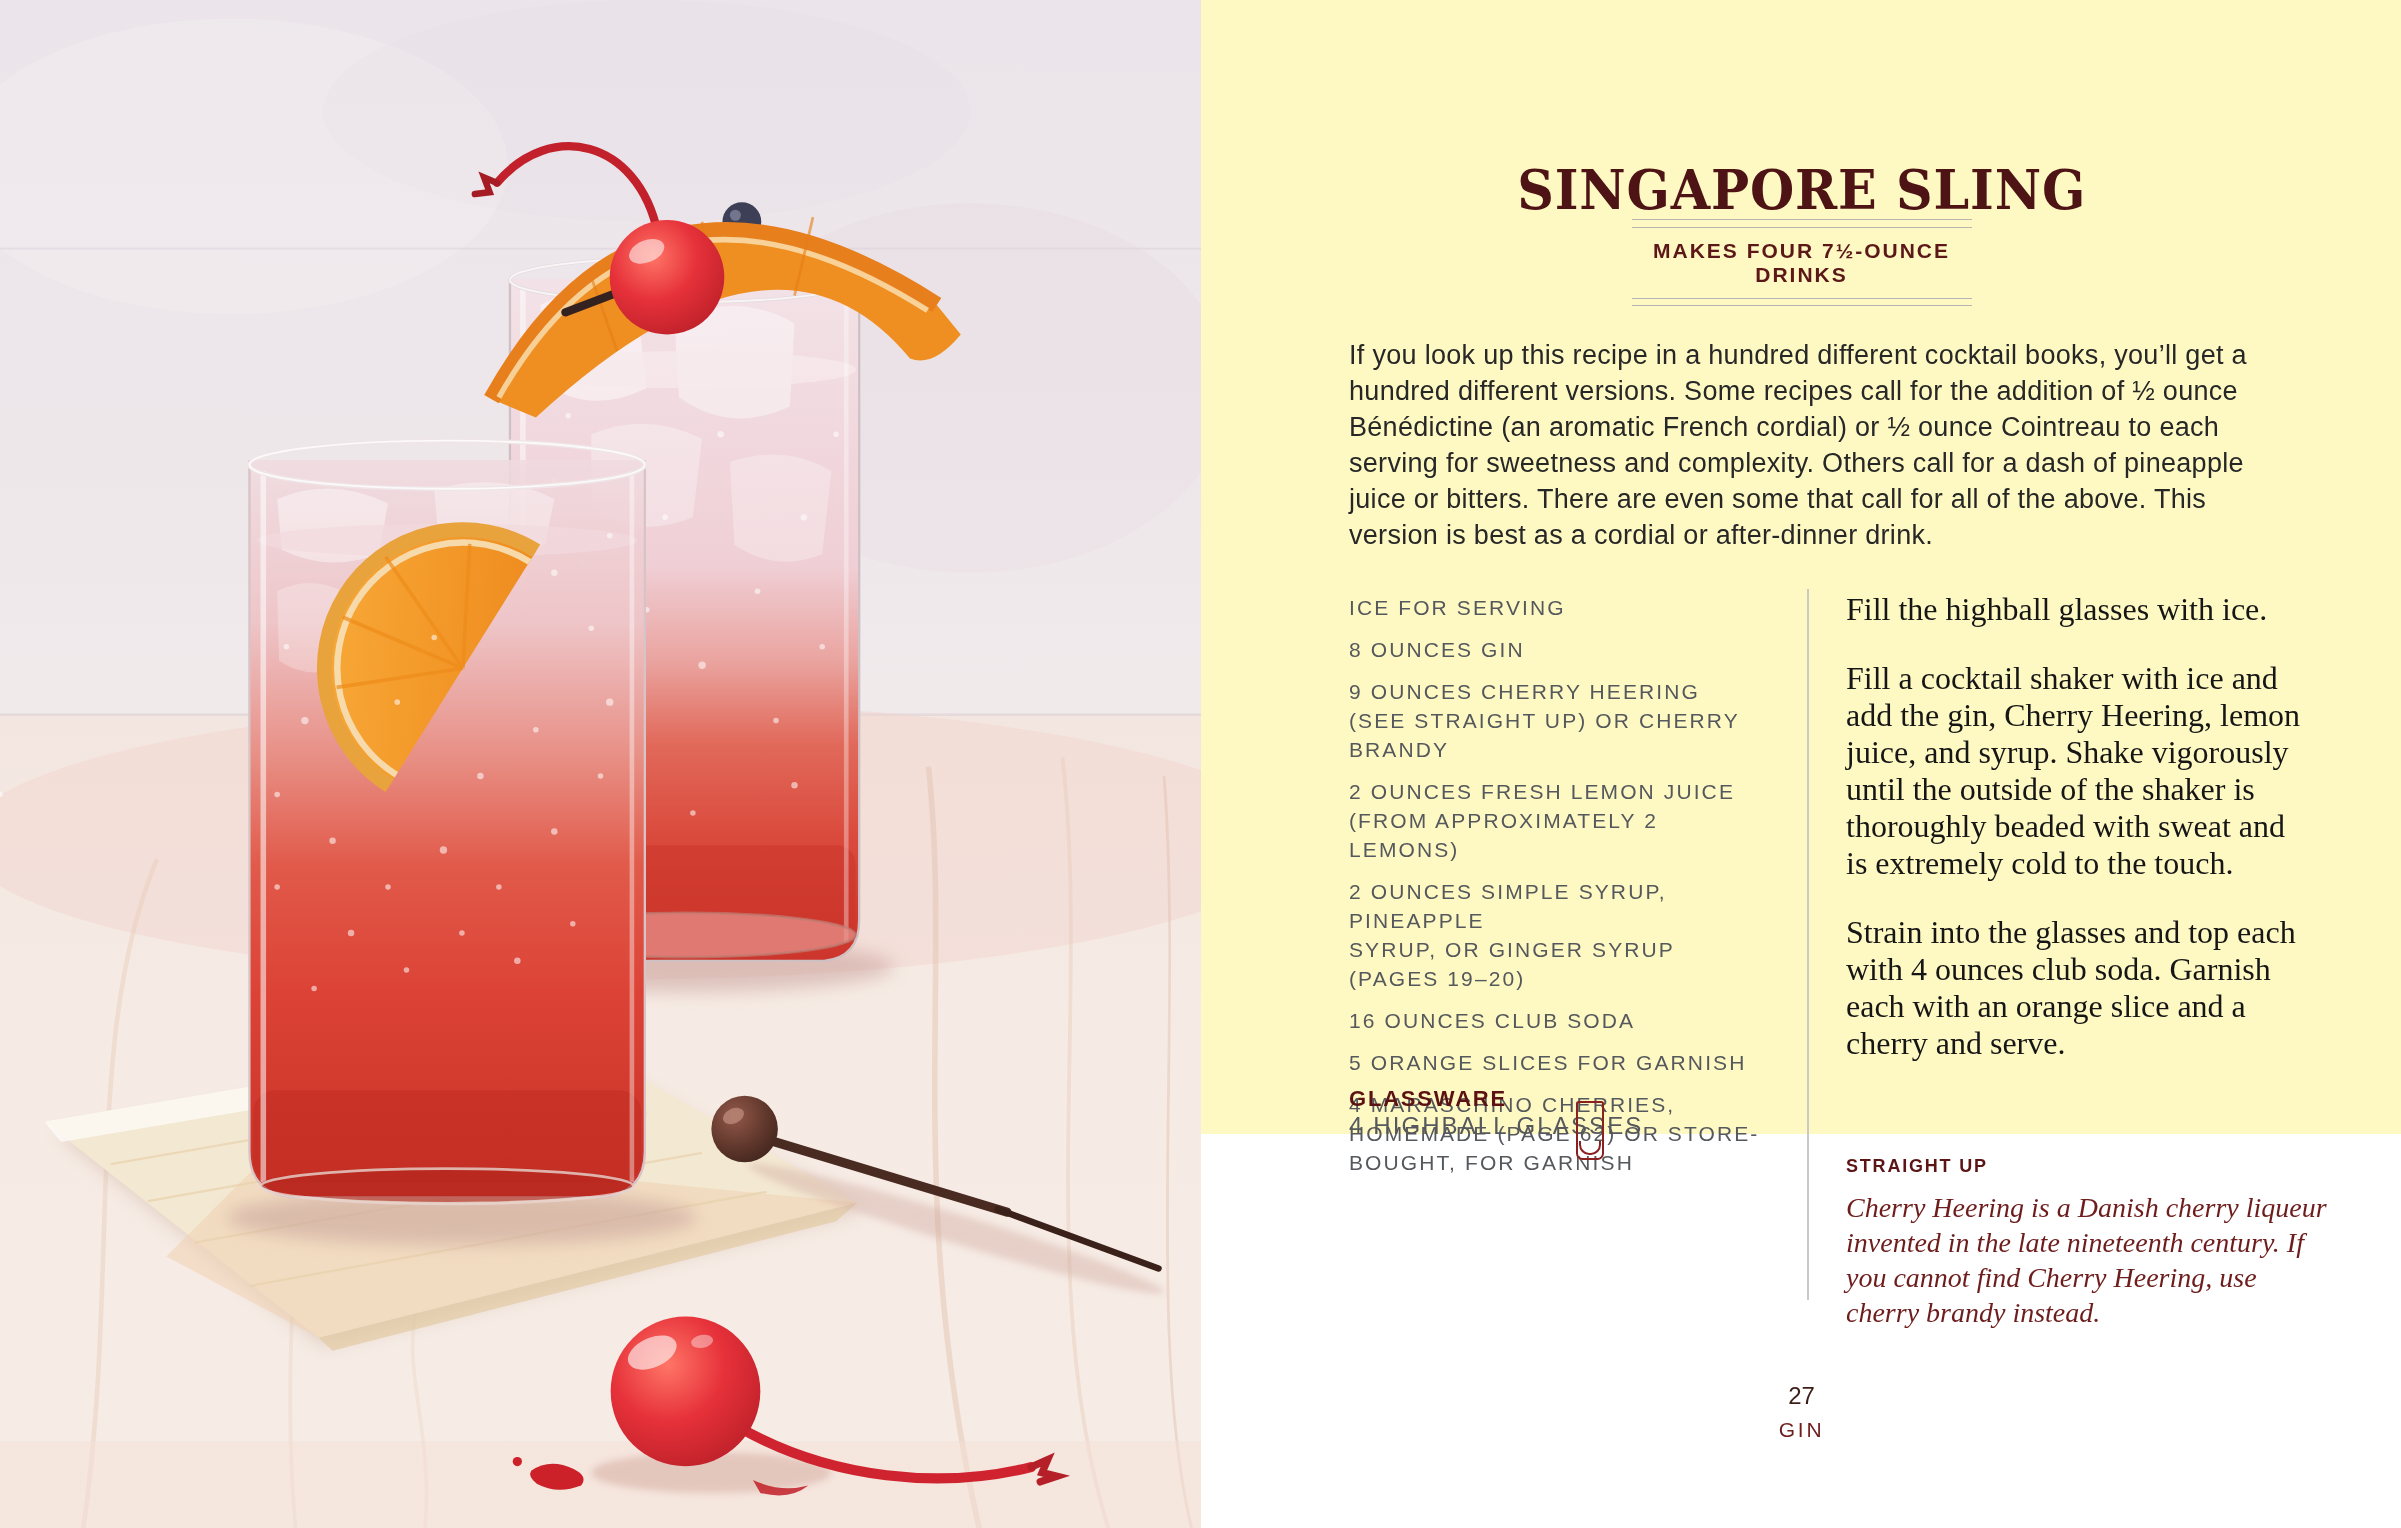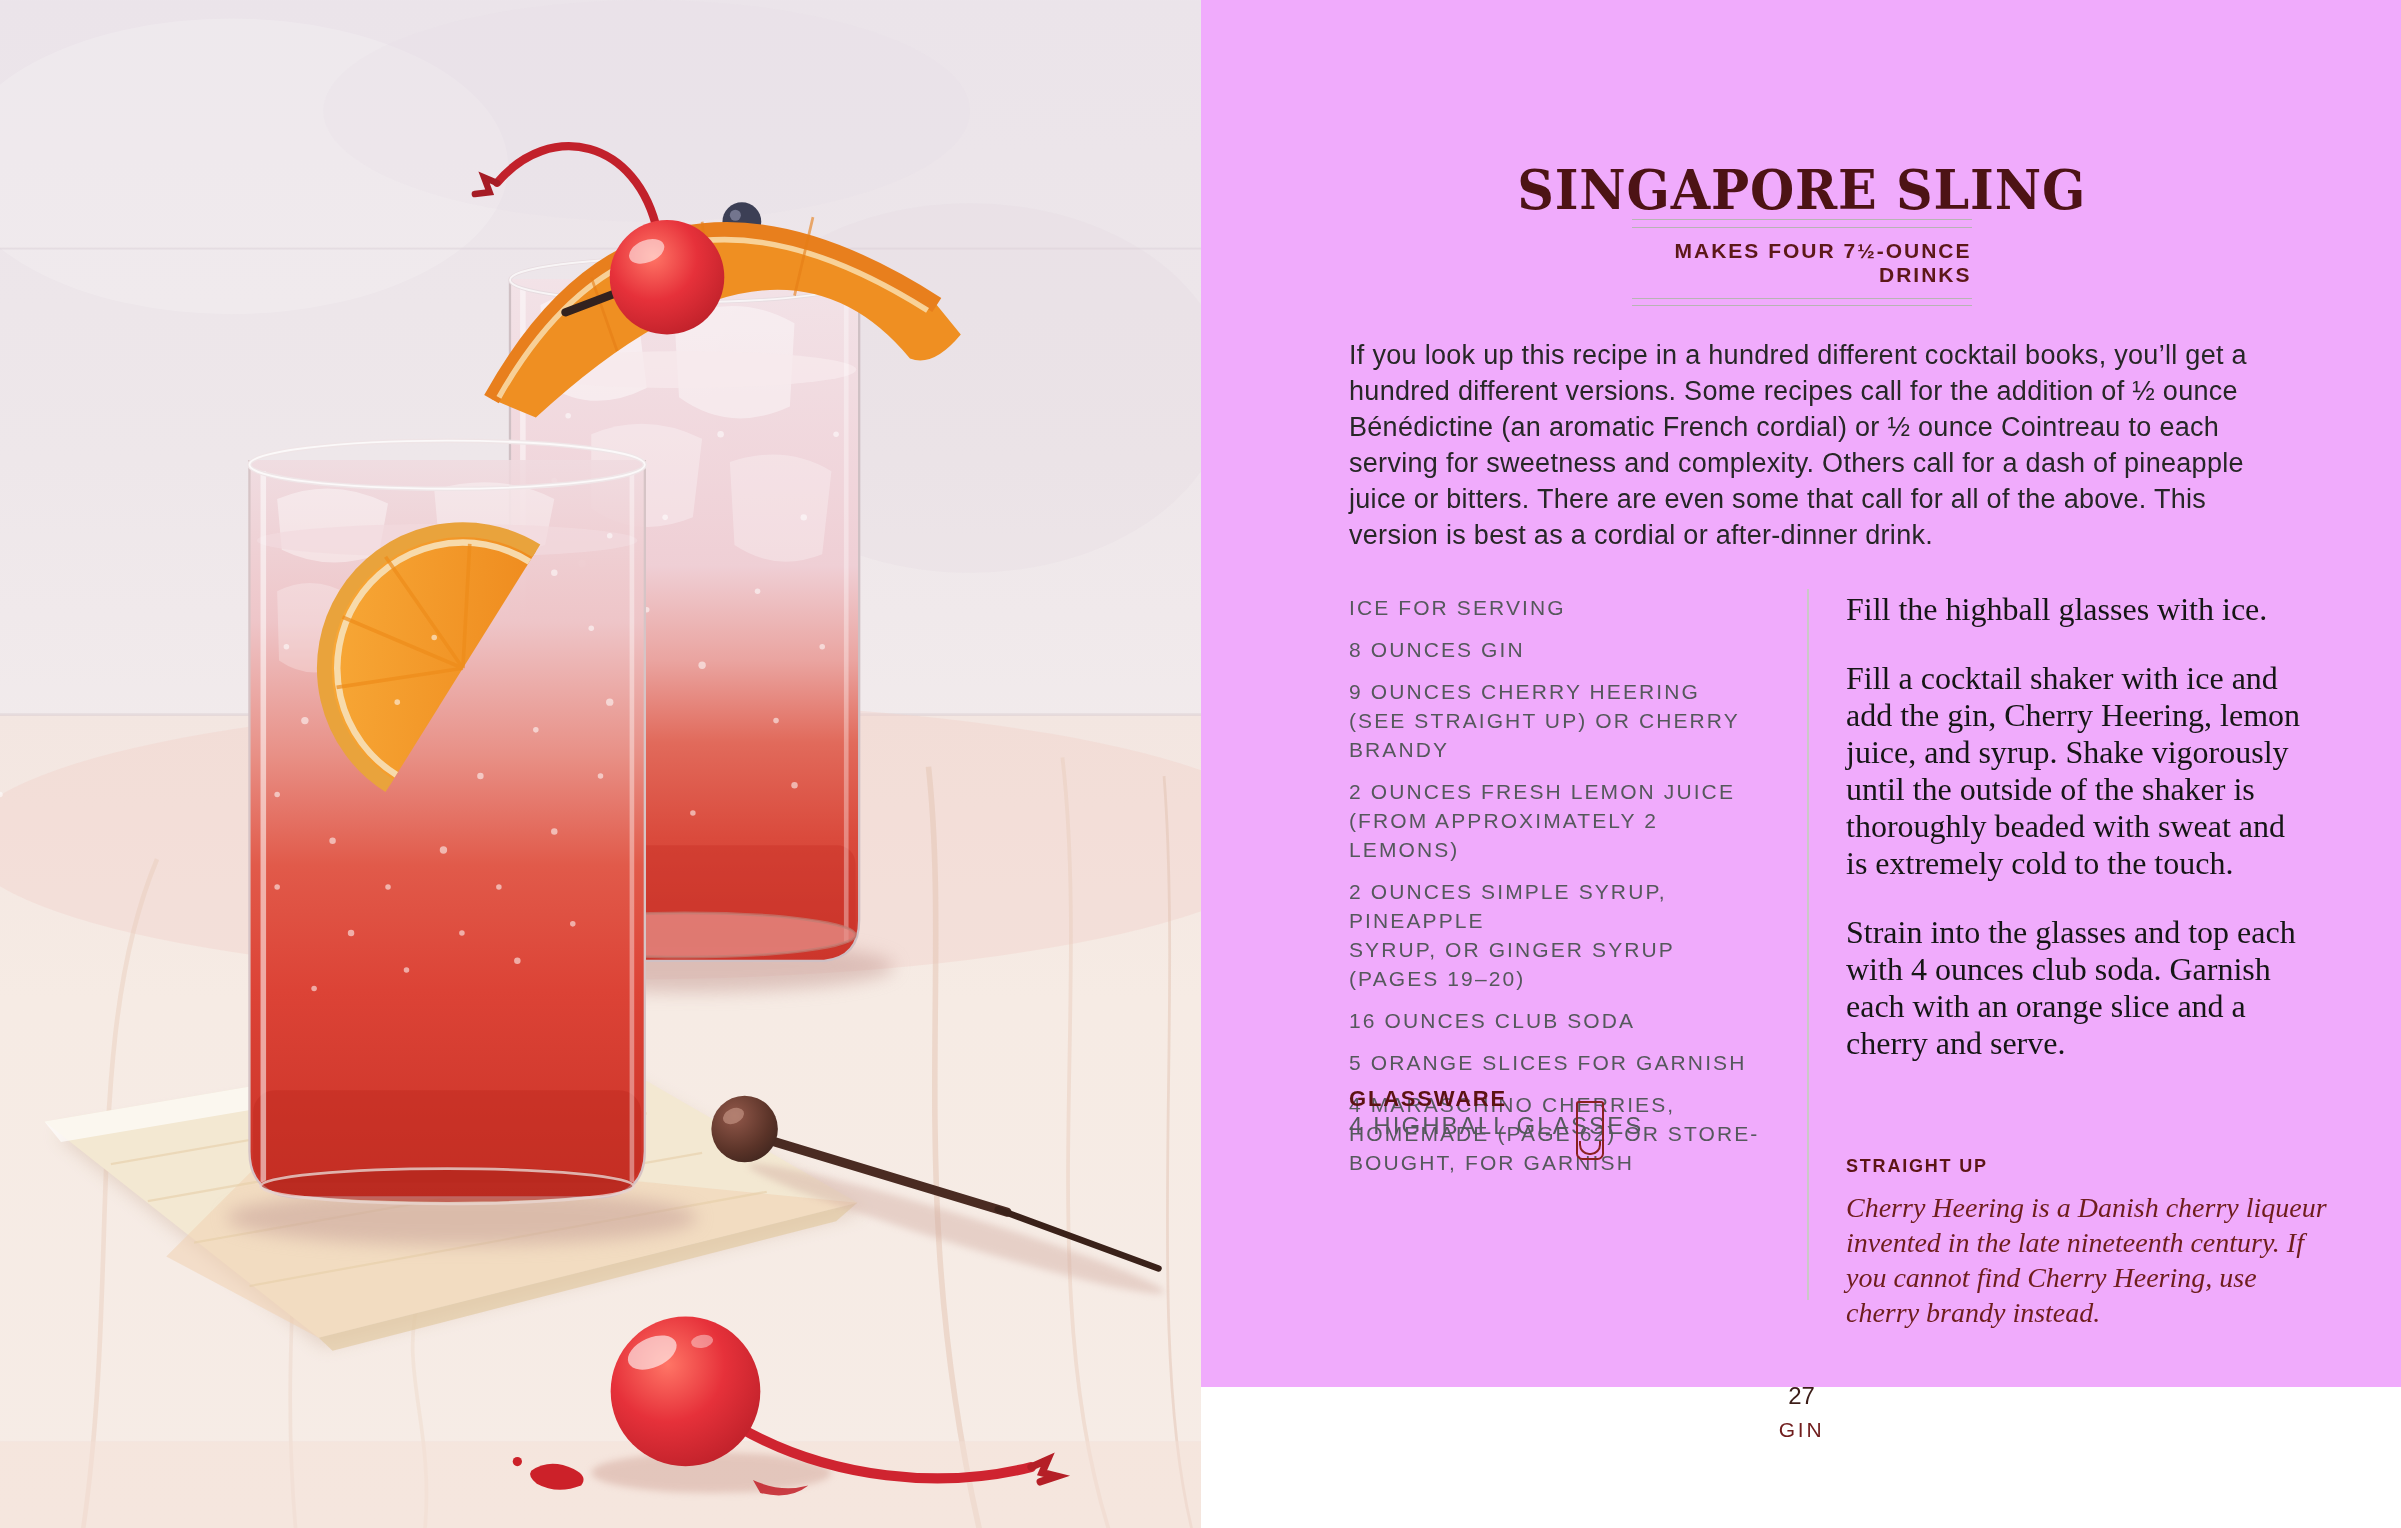--- a/index.html
+++ b/index.html
@@ -1,28 +1,28 @@
 <!DOCTYPE html>
 <html style="font-size:14.8px"><head>
 <meta charset="utf-8">
 <style>
   html,body{margin:0;padding:0;background:#ffffff;}
   .spread{position:relative;width:2401px;height:1529px;display:flex;overflow:hidden;
           font-family:"Liberation Sans",sans-serif;}
   .photo-page{position:relative;width:1201px;height:1529px;flex:0 0 auto;}
   .photo-page svg{display:block;}
-  .recipe-page{position:relative;width:1201px;height:1387px;flex:0 0 auto;background:#f0abfc;}
+  .recipe-page{position:relative;width:1201px;height:1134px;flex:0 0 auto;background:#fef9c3;}
 
   .page-title{position:absolute;top:115px;left:0;right:0;text-align:center;
       font-family:"DejaVu Serif",serif;font-weight:700;font-size:54px;line-height:78px;
       color:#4d1315;letter-spacing:0.9px;}
   .page-title span{display:inline-block;transform:scaleX(.94);transform-origin:center;}
 
   .yield-wrap{position:absolute;top:219px;left:50%;transform:translateX(-50%);
-      width:340px;text-align:right;}
+      width:340px;text-align:center;}
   .rule-double{height:6.5px;border-top:1.4px solid #b7b4b4;border-bottom:1.4px solid #b7b4b4;}
   .yield-text{margin:11px 0;font-size:21px;font-weight:700;letter-spacing:2px;color:#5c1818;}
 
   .intro{position:absolute;left:148px;top:310px;width:947px;
       font-size:27px;line-height:36px;letter-spacing:0.3px;color:#272727;}
 
   .ingredients{position:absolute;left:148px;top:593px;width:420px;
       list-style:none;margin:0;padding:0;}
   .ingredients li{font-size:21px;line-height:29px;letter-spacing:2.1px;color:#55585c;
       margin:0 0 13px 0;white-space:pre-line;}

